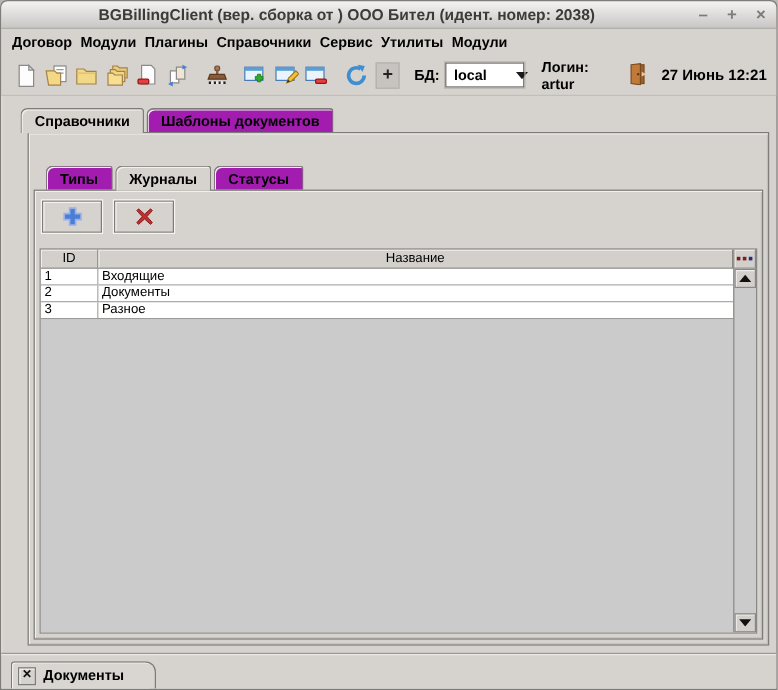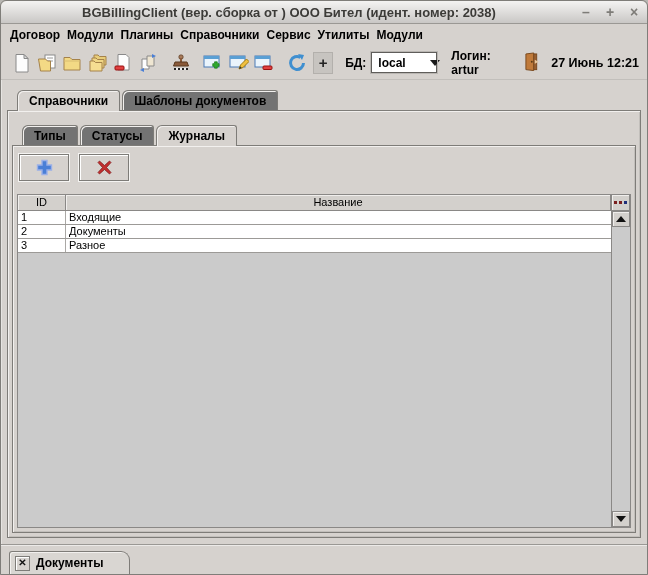--- a/index.html
+++ b/index.html
@@ -36,27 +36,27 @@
   .combo-arrow { width:0; height:0; border-left:5px solid transparent; border-right:5px solid transparent;
                  border-top:6px solid #1a1a1a; }
   .login-label { font-size:12px; font-weight:bold; margin:0 8px 0 14px; }
   .door-btn { width:22px; height:22px; border:none; background:transparent; padding:0; }
   .datetime { font-size:12.5px; font-weight:bold; margin-left:10px; white-space:nowrap; }
 
   
   .main { flex:1 1 auto; padding:8px 6px 6px 6px; display:flex; flex-direction:column; min-height:0;
           box-shadow:inset 1px 0 0 #e6e4e1; }
   .tabrow { display:flex; align-items:flex-end; height:22px; flex:0 0 22px; padding-left:10px; position:relative; z-index:2; }
-  .tab { font-size:12px; font-weight:bold; color:#000; background:#737373; border:1px solid #7e7c78;
+  .tab { font-size:12px; font-weight:bold; color:#000; background:#a21caf; border:1px solid #7e7c78;
          border-bottom:none; border-radius:6px 3px 0 0; padding:3px 11px 2px 11px; margin-right:2px;
          box-shadow:inset 1px 1px 0 #f2f0ee; cursor:default; }
   .tab.sel { background:#d6d2ce; padding-bottom:3px; margin-bottom:-1px; }
   .panel { flex:1 1 auto; border:1px solid #7e7c78; box-shadow:inset 1px 1px 0 #f2f0ee, inset -1px -1px 0 #c2bfbb;
            display:flex; flex-direction:column; min-height:0; background:#d6d2ce; }
-  .panel-outer { padding:12px 4px 4px 4px; }
+  .panel-outer { padding:25px 4px 4px 4px;margin-left:16px; }
   .panel-inner { padding:4px 4px 4px 4px; }
 
   
   .btnrow { flex:0 0 38px; display:flex; gap:10px; padding:4px 0 0 2px; }
   .act-btn { width:50px; height:27px; background:#d6d2ce; border:1px solid #7e7c78;
              box-shadow:inset 1px 1px 0 #fff; display:flex; align-items:center; justify-content:center; outline:1px solid #f5f4f2;}
   .act-btn svg { width:17px; height:17px; }
 
   
   .scrollpane { flex:1 1 auto; margin-top:6px; border:1px solid #8a8886; background:#cbcbcb;
@@ -223,22 +223,22 @@
 
     <div class="tabrow">
       <div class="tab sel">Справочники</div>
       <div class="tab">Шаблоны документов</div>
     </div>
 
     <div class="panel panel-outer">
 
       <div class="tabrow">
         <div class="tab">Типы</div>
+        <div class="tab sel">Журналы</div>
         <div class="tab">Статусы</div>
-        <div class="tab sel">Журналы</div>
       </div>
 
       <div class="panel panel-inner">
 
         <div class="btnrow">
           <button class="act-btn">
             <svg viewBox="0 0 17 17">
               <path d="M6 1.5h5v4.5h4.5v5H11v4.5H6V11H1.5V6H6z" fill="#4a7fd6" stroke="#9ab0e8" stroke-width="1.4"></path>
             </svg>
           </button>

